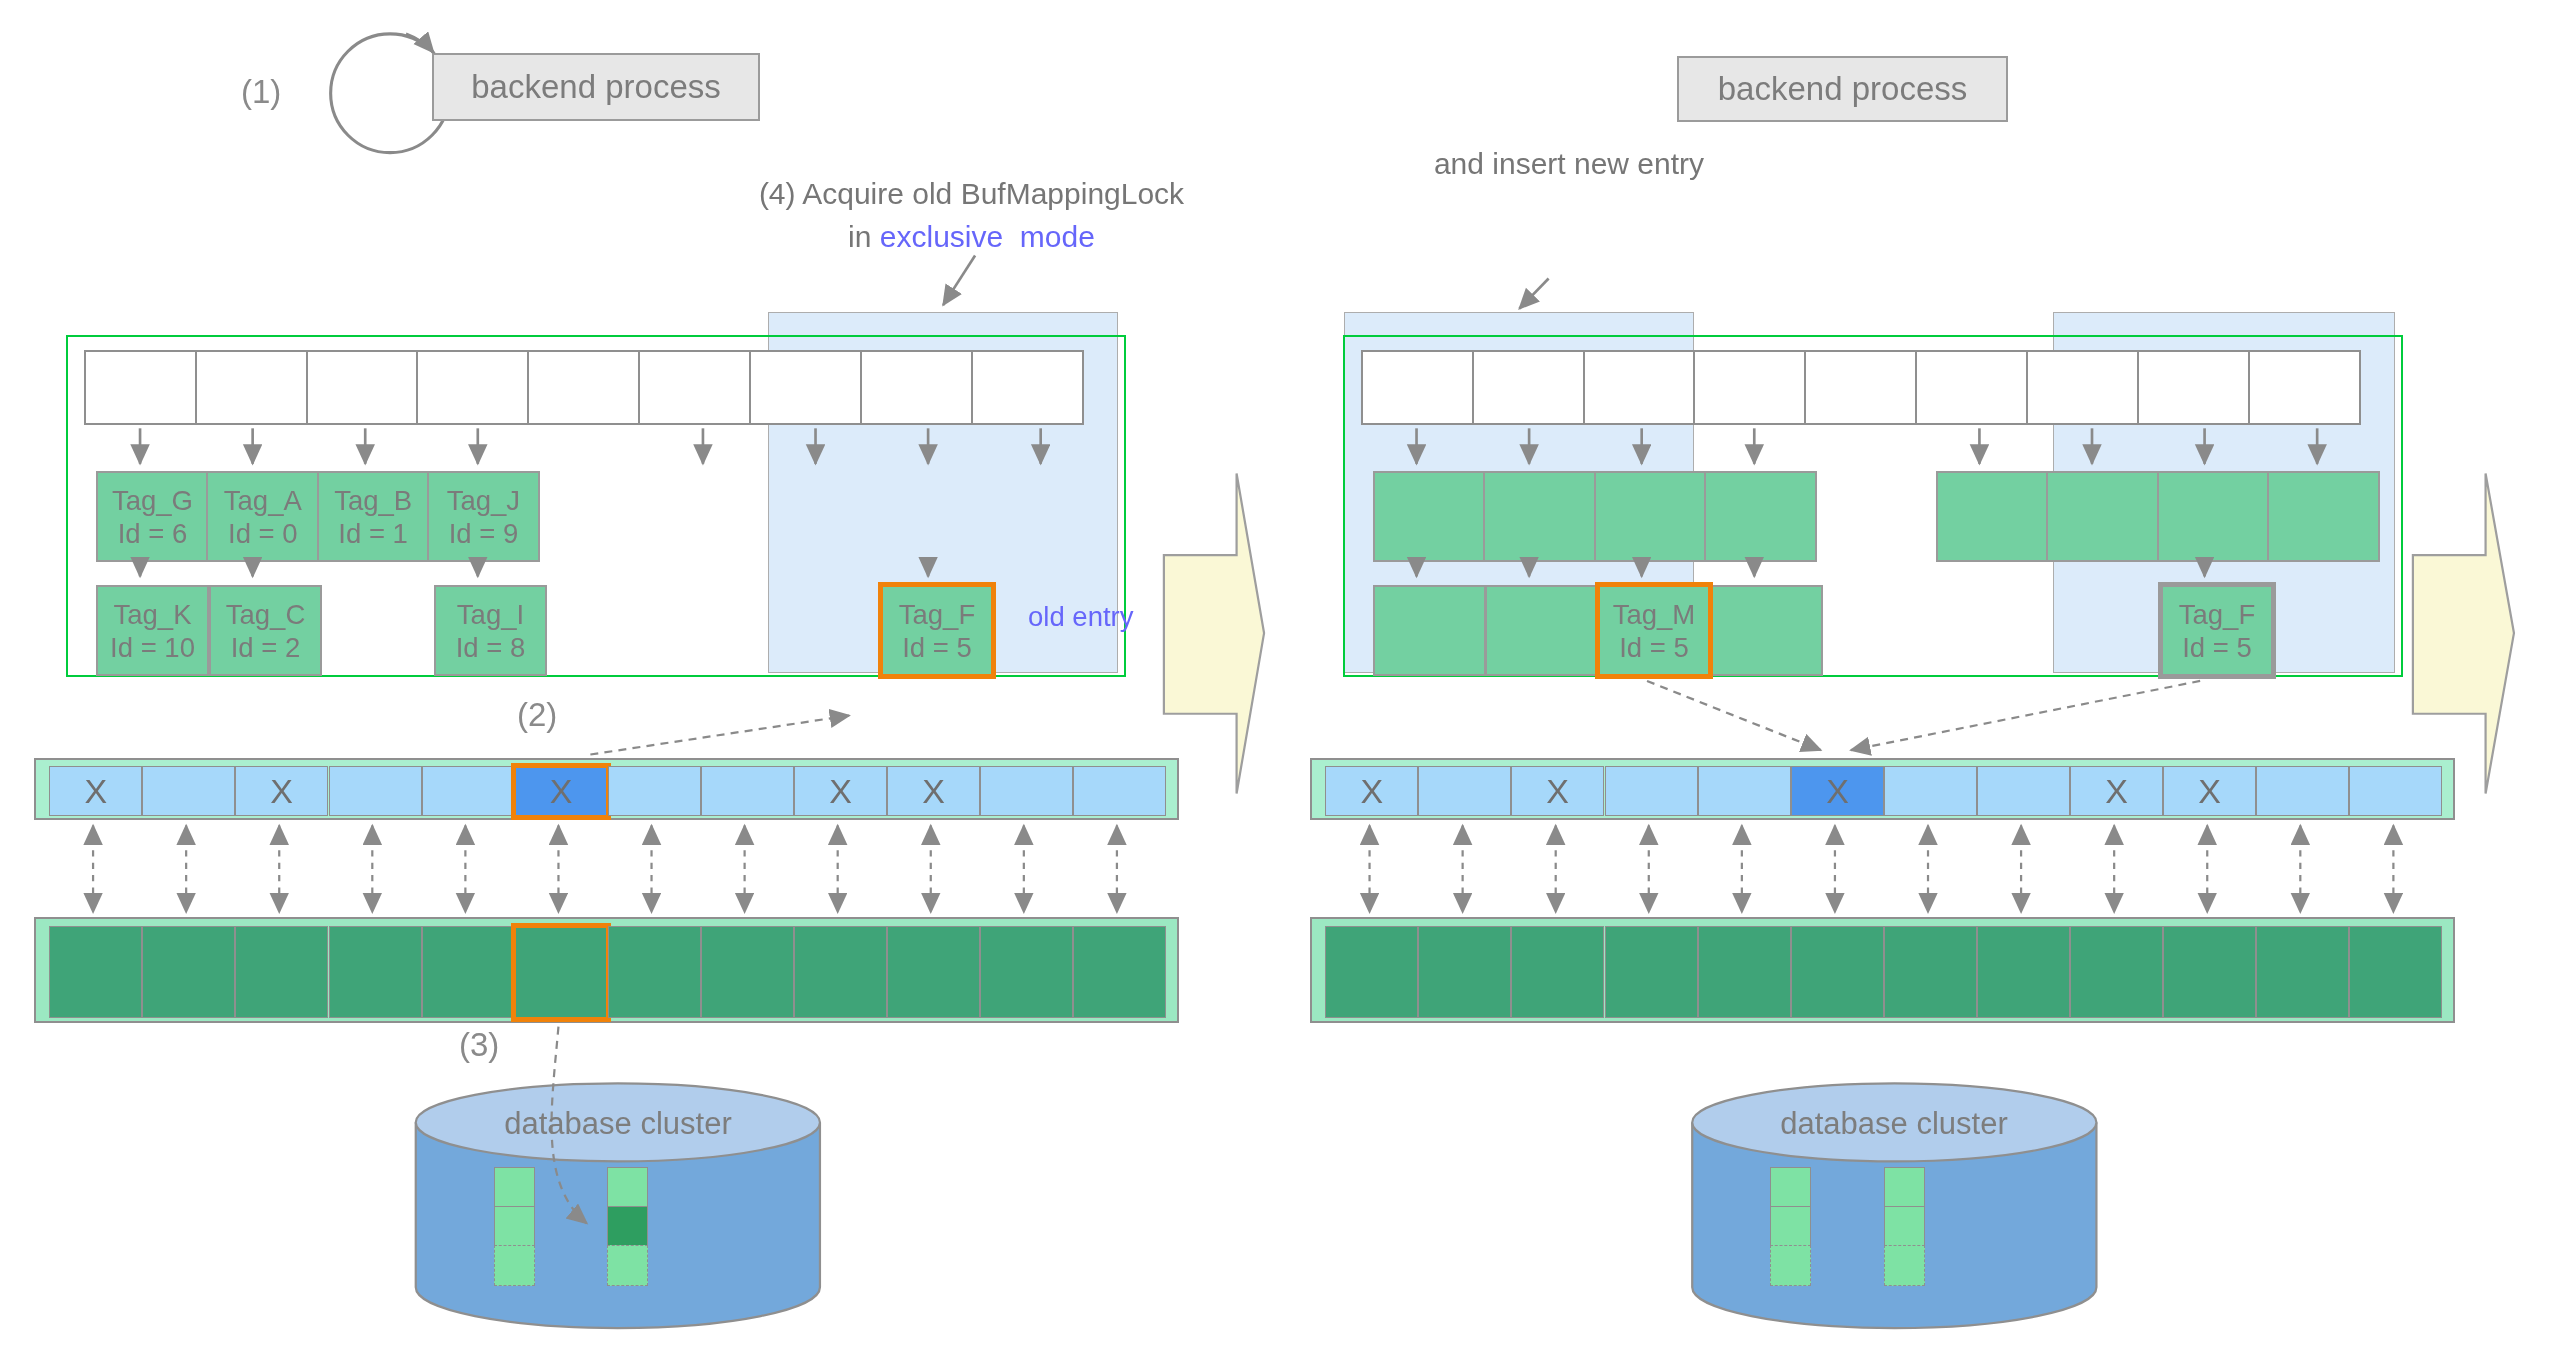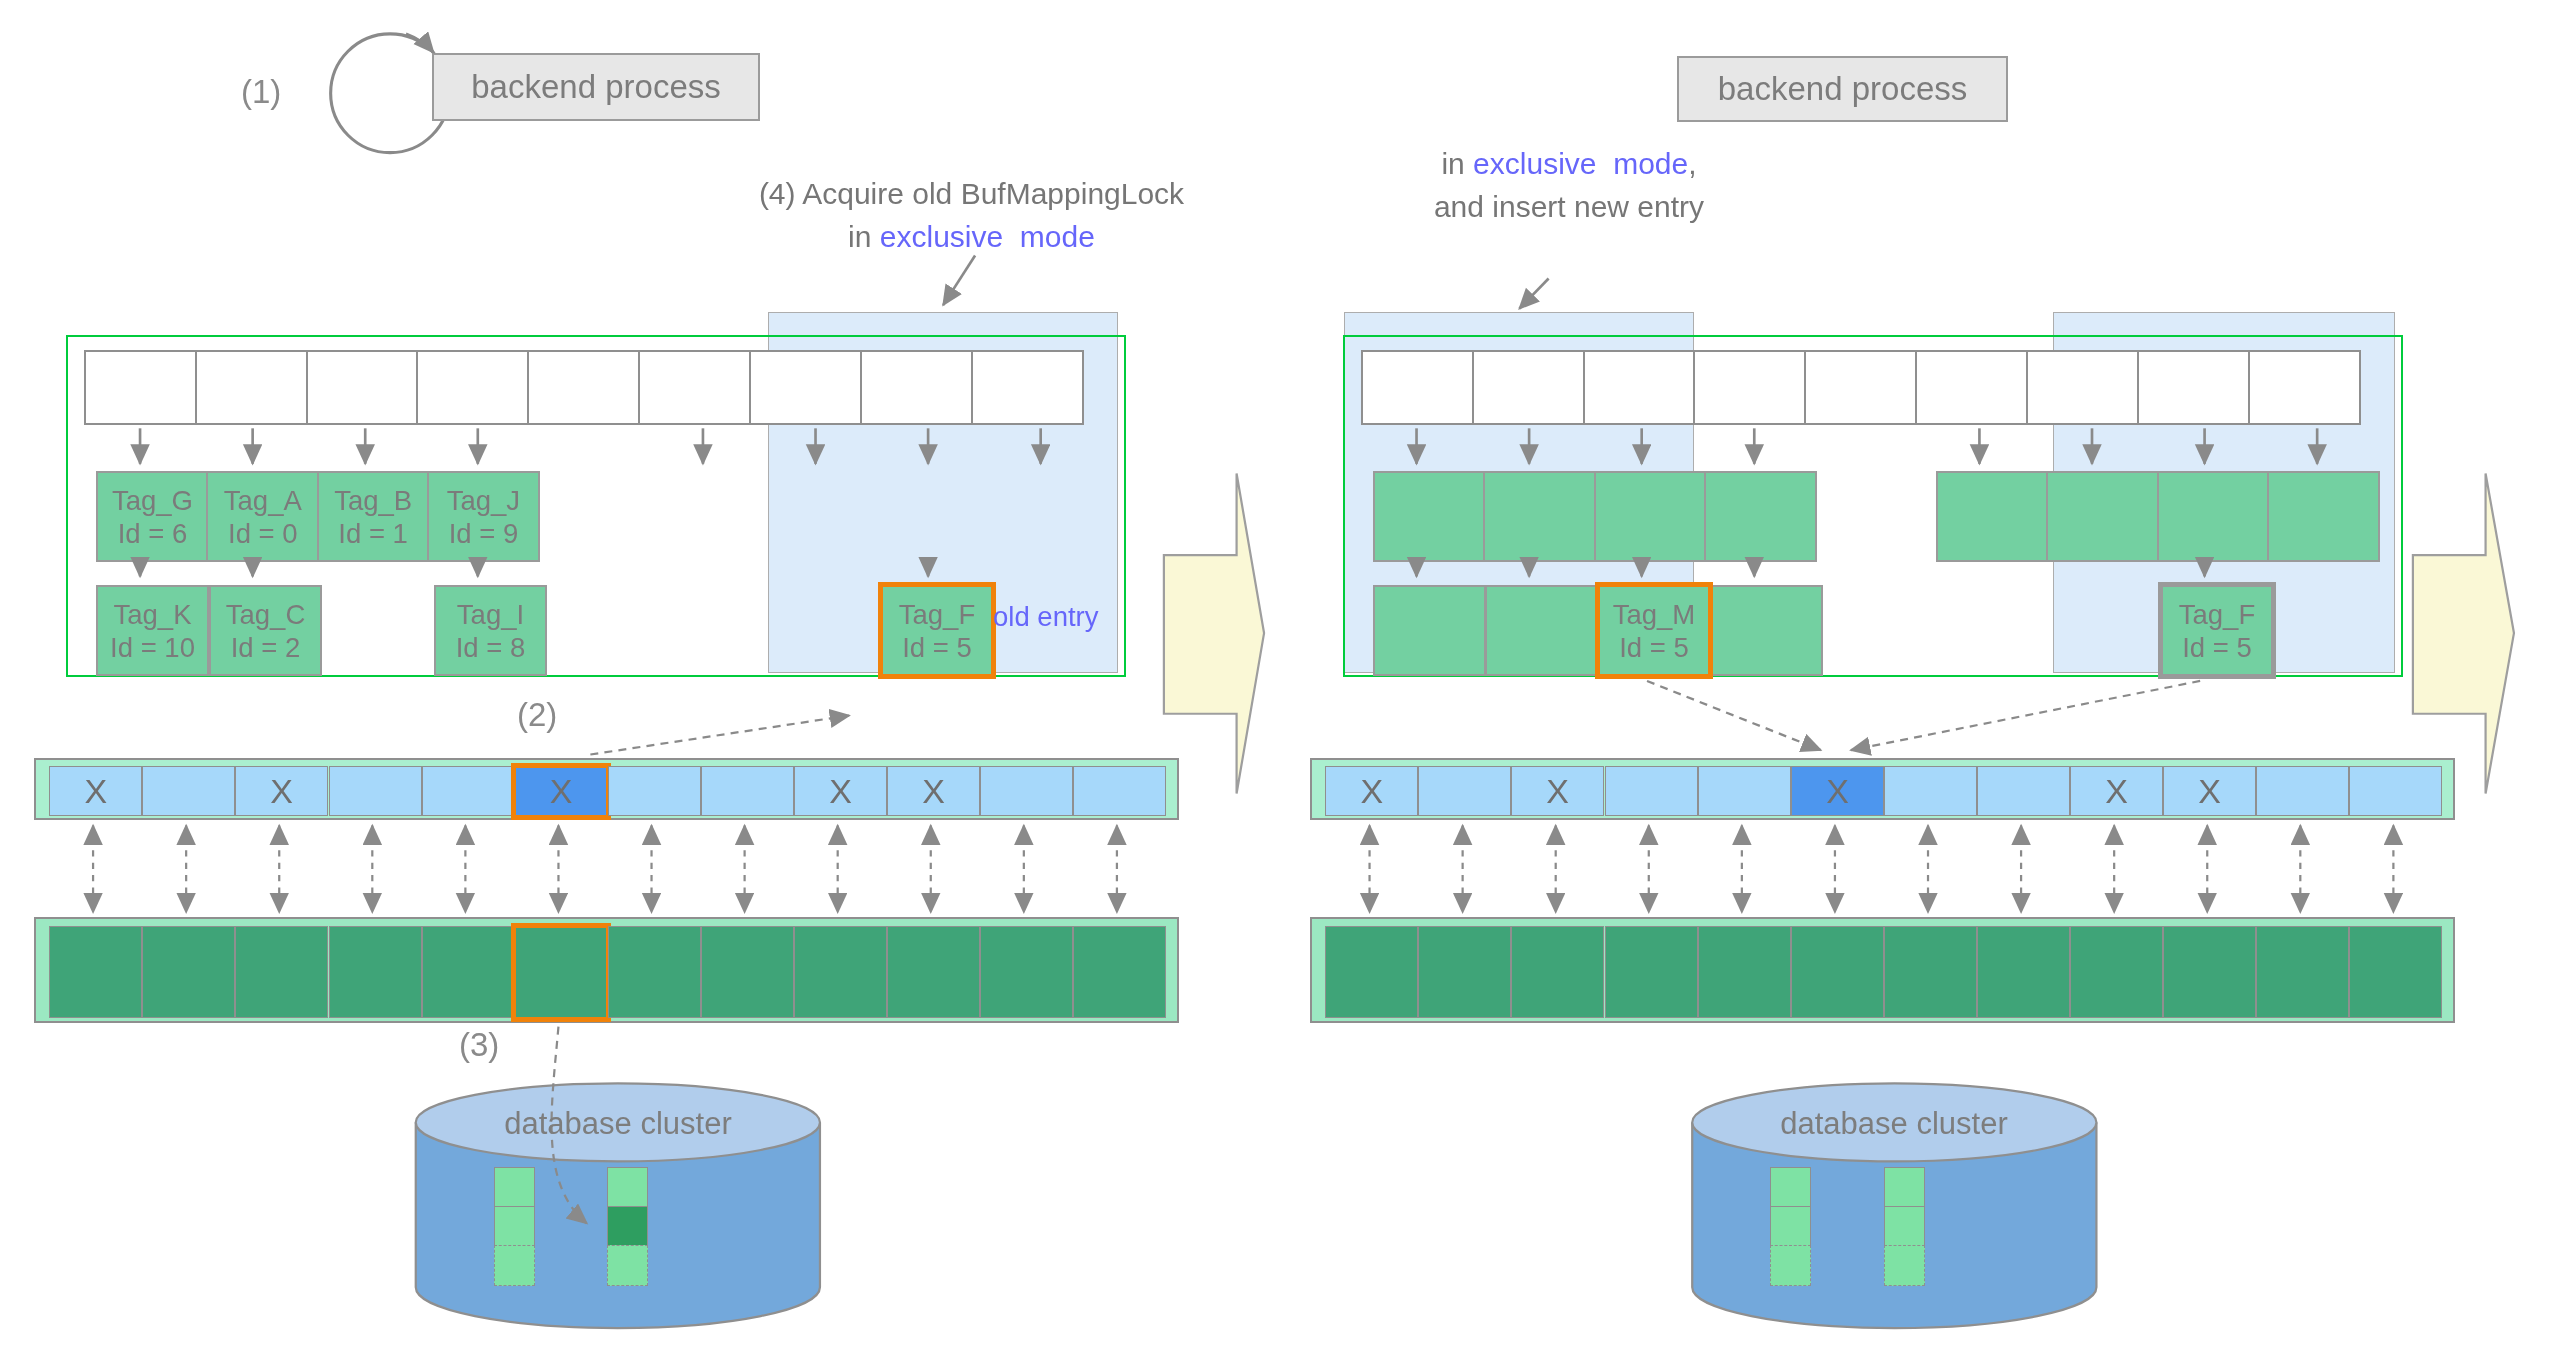--- a/index.html
+++ b/index.html
@@ -33,21 +33,21 @@
   .mint{background:#aaefcf;border:2.7px solid #8f8f8f;}
   .mintp{background:#9be8c2;border:2.7px solid #8f8f8f;}
   .dcell{position:absolute;width:93px;height:50px;background:#a6d8fa;border:1.8px solid #8f8f8f;
          display:flex;align-items:center;justify-content:center;font-size:34px;color:#6f6f6f;box-sizing:border-box;}
   .pcell{position:absolute;width:93px;height:92px;background:#3fa478;border:1.8px solid #8f8f8f;box-sizing:border-box;}
 
   .sq{position:absolute;width:41px;height:41px;background:#7ee2a4;border:1.8px solid #8f8f8f;box-sizing:border-box;}
   .sq.dark{background:#2e9e60;}
   .sq.dashed{border-style:dashed;}
   .dbtext{font-size:31px;color:#7d7d7d;text-align:center;white-space:nowrap;}
-  .old-entry-note{font-size:27.5px;color:#6666FA;white-space:nowrap;}
+  .old-entry-note{font-size:27.5px;color:#6666FA;white-space:nowrap;margin-left:35px;}
 </style>
 </head>
 <body>
 
 <div id="canvas">
 
   <div class="abs z1 blue-region" style="left:768px;top:312px;width:350px;height:361px;"></div>
   <div class="abs z1 blue-region" style="left:1344px;top:312px;width:350px;height:361px;"></div>
   <div class="abs z1 blue-region" style="left:2053px;top:312px;width:342px;height:361px;"></div>
 
@@ -65,21 +65,20 @@
   <div class="abs z3 backend" style="left:1677px;top:56px;width:331px;height:66px;">
     <span>backend process</span>
   </div>
 
   <div class="abs z3 note" style="left:702px;top:152px;width:539px;margin-top:20px;">
     <div>(4)  Acquire old BufMappingLock</div>
     <div><span>in </span><span class="blue-hl">exclusive  mode</span></div>
   </div>
 
   <div class="abs z3 note" style="left:1287px;top:142px;width:564px;">
-    <div><span>in </span><span class="blue-hl">exclusive  mode</span><span>,</span></div>
     <div>and insert new entry</div>
   </div>
 
   <div class="abs z3 bucket-row" style="left:84px;top:350px;">
     <div class="bucket"></div>
     <div class="bucket"></div>
     <div class="bucket"></div>
     <div class="bucket"></div>
     <div class="bucket"></div>
     <div class="bucket"></div>

